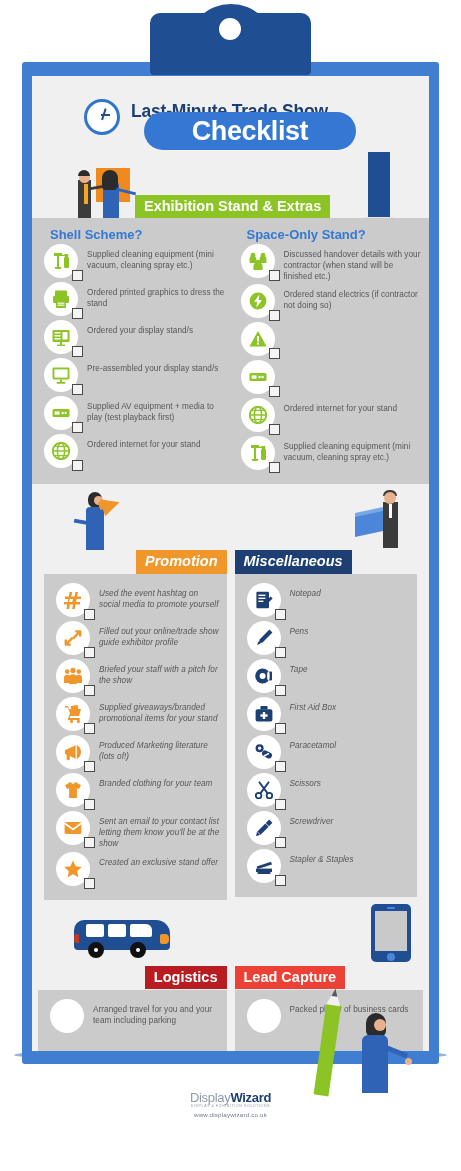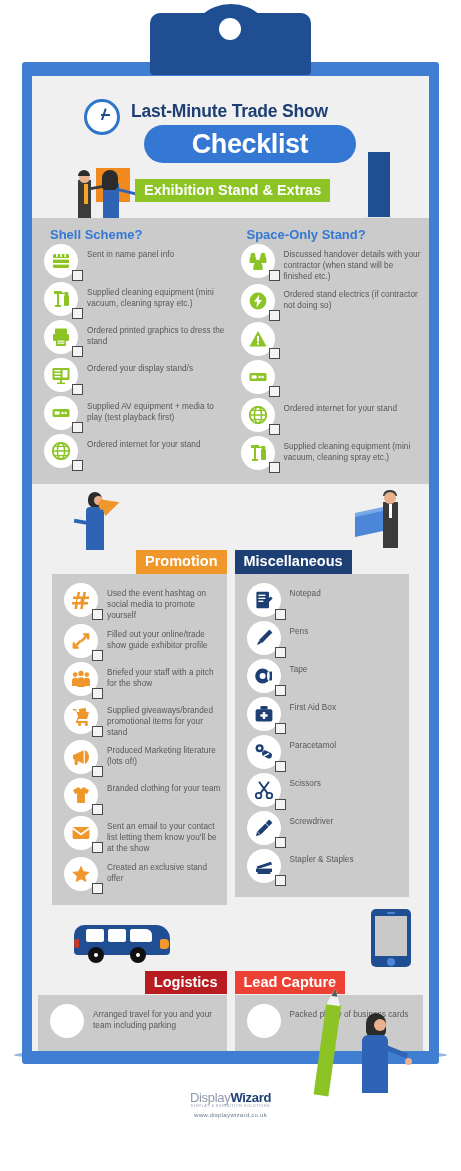--- a/index.html
+++ b/index.html
@@ -67,21 +67,21 @@
   .clock:after {
     content:""; position:absolute; left:14px; top:12px;
     width:9px; height:2px; background:#1f4e93;
   }
   .title-line {
     position:absolute; left:99px; top:25px;
     font-size:17.5px; font-weight:bold; color:#1d3f73;
     letter-spacing:-0.2px; white-space:nowrap;
   }
   .checklist-pill {
-    position:absolute; left:112px; top:49px;
+    position:absolute; left:112px; top:36px;
     width:212px; height:38px;
     background:#3478d4; border-radius:19px;
     display:flex; align-items:center; justify-content:center;
   }
   .checklist-pill span {
     color:#ffffff; font-size:27px; font-weight:bold; letter-spacing:-0.4px;
   }
 
   
   .hdr-people { position:absolute; left:36px; top:90px; width:80px; height:62px; }
@@ -107,21 +107,21 @@
     padding:2px 9px 3px 9px; font-size:14.5px; white-space:nowrap;
     line-height:1.25;
   }
   .banner.green  { background:#8cc426; }
   .banner.orange { background:#f0972c; }
   .banner.navy   { background:#1d3f73; }
   .banner.darkred{ background:#b81c20; }
   .banner.red    { background:#ee4136; }
 
   .banner-row { position:relative; height:24px; }
-  .banner-row .banner { position:absolute; bottom:16px; }
+  .banner-row .banner { position:absolute; bottom:0; }
 
   
   .panel { background:#cbcbcb; position:relative; }
   .panel-pad { padding:9px 6px 10px 6px; }
 
   .col-head {
     color:#3478d4; font-size:13px; font-weight:bold;
     margin:0 0 2px 12px;
   }
 
@@ -260,36 +260,20 @@
     </div>
     <div class="panel panel-pad">
       <div class="two-col">
         <div>
           <div class="col-head">Shell Scheme?</div>
           <div id="col-0-0">
               <div class="item">
                 <div class="ic-wrap">
                   <div class="ic-circle">
                     <svg width="18" height="18" viewBox="0 0 18 18" fill="#8cc426" stroke="#8cc426" stroke-width="0">
-                      <rect x="1" y="2" width="16" height="14" rx="1.5"></rect>
-                      <rect x="4" y="0" width="1.6" height="5" fill="#fff"></rect>
-                      <rect x="8.2" y="0" width="1.6" height="5" fill="#fff"></rect>
-                      <rect x="12.4" y="0" width="1.6" height="5" fill="#fff"></rect>
-                      <rect x="0" y="6" width="18" height="1.6" fill="#fff"></rect>
-                      <rect x="0" y="11" width="18" height="1.6" fill="#fff"></rect>
-                    </svg>
-                  </div>
-                  <div class="chk"></div>
-                </div>
-                <div class="item-txt">Sent in name panel info</div>
-              </div>
-              <div class="item">
-                <div class="ic-wrap">
-                  <div class="ic-circle">
-                    <svg width="18" height="18" viewBox="0 0 18 18" fill="#8cc426" stroke="#8cc426" stroke-width="0">
                       <path d="M2 1h8v3H2z"></path>
                       <rect x="5" y="4" width="2" height="11"></rect>
                       <path d="M2.5 15h7l-1 2h-5z"></path>
                       <rect x="12" y="5" width="5" height="11" rx="1.2"></rect>
                       <rect x="12.8" y="2" width="3.4" height="3"></rect>
                       <rect x="10" y="2.6" width="3" height="1.4"></rect>
                     </svg>
                   </div>
                   <div class="chk"></div>
                 </div>
@@ -319,20 +303,34 @@
                       <rect x="2.5" y="7" width="6" height="1.5" fill="#fff"></rect>
                       <rect x="2.5" y="10" width="6" height="1.5" fill="#fff"></rect>
                       <rect x="10.5" y="4" width="5" height="7.5" fill="#fff"></rect>
                       <rect x="8" y="14" width="2" height="3"></rect>
                       <rect x="5" y="16.6" width="8" height="1.6"></rect>
                     </svg>
                   </div>
                   <div class="chk"></div>
                 </div>
                 <div class="item-txt">Ordered your display stand/s</div>
+              </div>
+              <div class="item">
+                <div class="ic-wrap">
+                  <div class="ic-circle">
+                    <svg width="18" height="18" viewBox="0 0 18 18" fill="#8cc426" stroke="#8cc426" stroke-width="0">
+                      <rect x="0.5" y="1.5" width="17" height="12" rx="1.4"></rect>
+                      <rect x="2.4" y="3.4" width="13.2" height="8.2" fill="#fff"></rect>
+                      <rect x="8" y="13.5" width="2" height="3"></rect>
+                      <rect x="4.5" y="16" width="9" height="1.8" rx="0.8"></rect>
+                    </svg>
+                  </div>
+                  <div class="chk"></div>
+                </div>
+                <div class="item-txt">Pre-assembled your display stand/s</div>
               </div>
               <div class="item">
                 <div class="ic-wrap">
                   <div class="ic-circle">
                     <svg width="18" height="18" viewBox="0 0 18 18" fill="#8cc426" stroke="#8cc426" stroke-width="0">
                       <rect x="0.5" y="5" width="17" height="8" rx="1.6"></rect>
                       <rect x="2.6" y="7.4" width="5" height="3.2" fill="#fff"></rect>
                       <circle cx="10.6" cy="9" r="1.2" fill="#fff"></circle>
                       <circle cx="13.6" cy="9" r="1.2" fill="#fff"></circle>
                     </svg>
@@ -464,21 +462,21 @@
       <div class="bm-body"></div>
       <div class="bm-hair"></div>
       <div class="bm-head"></div>
       <div class="bm-tie"></div>
       <div class="bm-arm"></div>
       <div class="bm-box2"></div>
       <div class="bm-box"></div>
     </div>
   </div>
 
-  <div class="two-col" style="padding:0 20px;">
+  <div class="two-col" style="padding:0 12px;font-style:italic;">
 
     <div>
       <div class="banner-row" style="text-align:right;">
         <span class="banner orange" style="position:static;">Promotion</span>
       </div>
       <div class="panel panel-pad">
         <div id="col-1-0">
             <div class="item">
               <div class="ic-wrap">
                 <div class="ic-circle">

